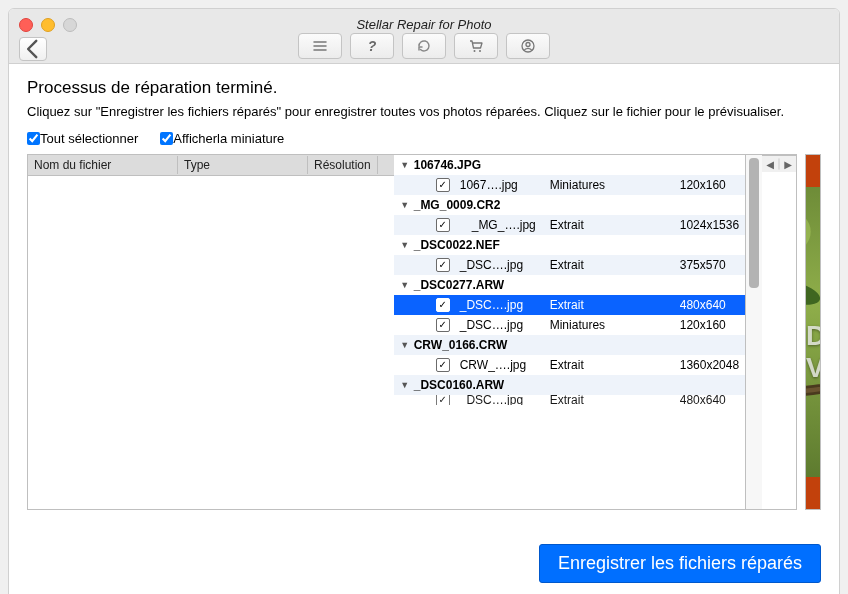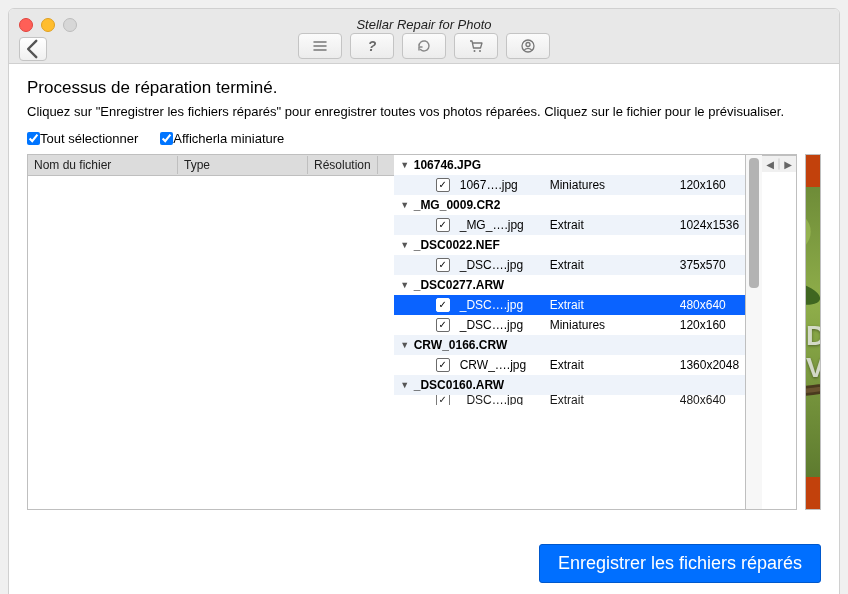--- a/index.html
+++ b/index.html
@@ -206,21 +206,21 @@
                   <span class="disclose">▼</span>
                   <span style="font-weight: 700;">_MG_0009.CR2</span>
                 </div>
                 <div class="cell type"></div>
                 <div class="cell res"></div>
               </div>
               <div class="row alt">
                 <div class="cell name">
                   <span class="indent1"></span>
                   <span class="checkbox">✓</span>
-                  <span style="margin-left: 6px;">_MG_….jpg</span>
+                  <span style="margin-left: 18px;">_MG_….jpg</span>
                 </div>
                 <div class="cell type">Extrait</div>
                 <div class="cell res">1024x1536</div>
               </div>
               <div class="row">
                 <div class="cell name">
                   <span class="disclose">▼</span>
                   <span style="font-weight: 700;">_DSC0022.NEF</span>
                 </div>
                 <div class="cell type"></div>

